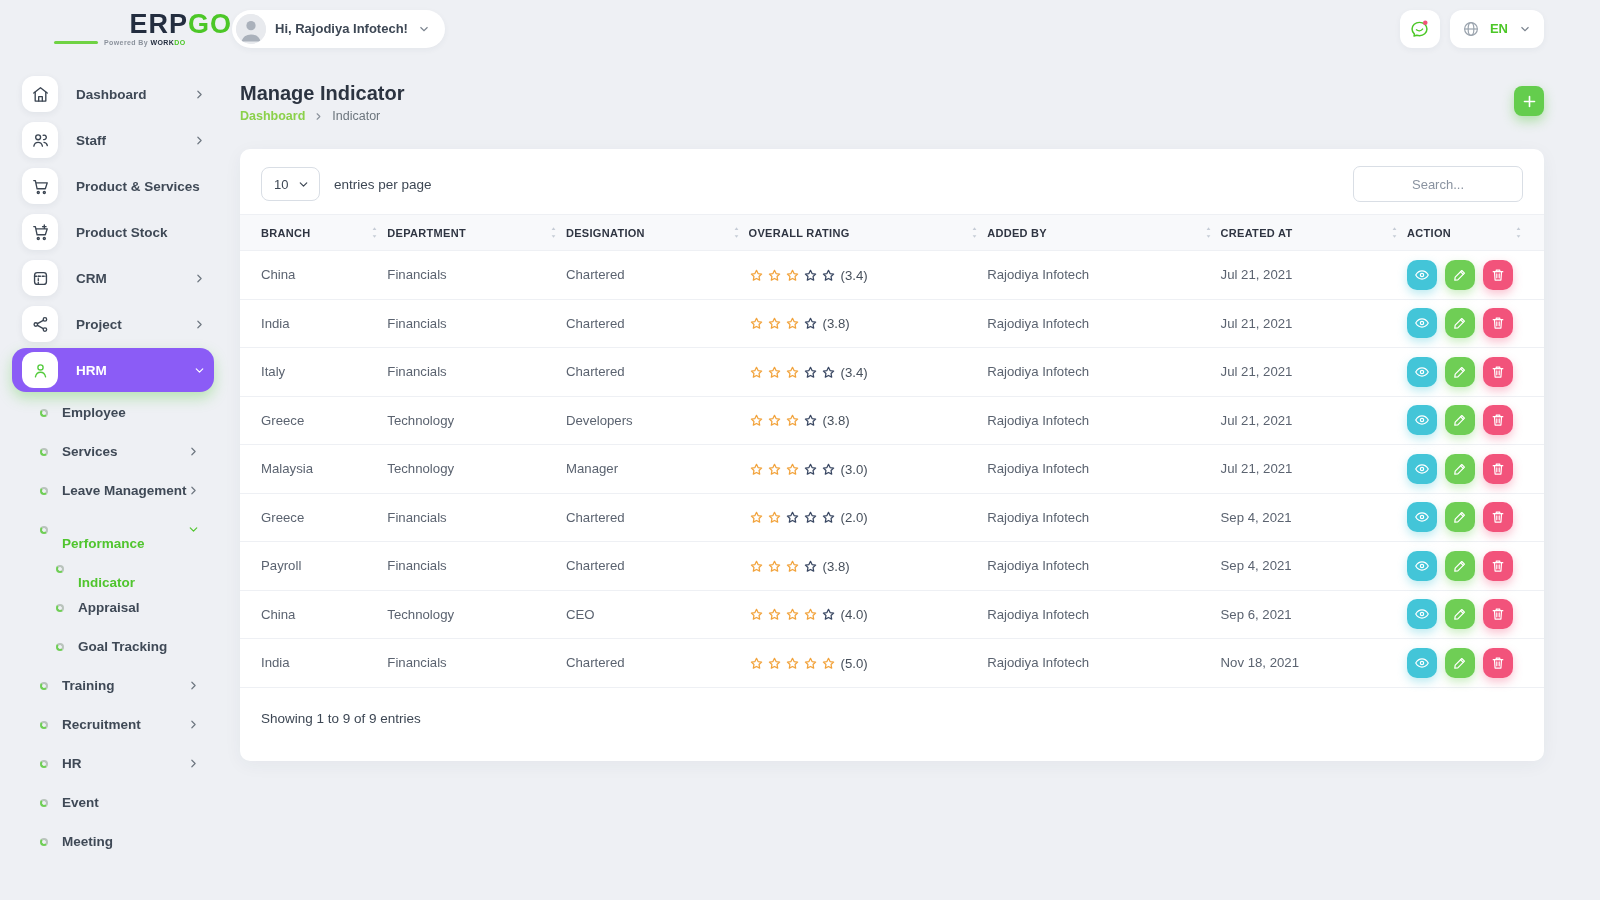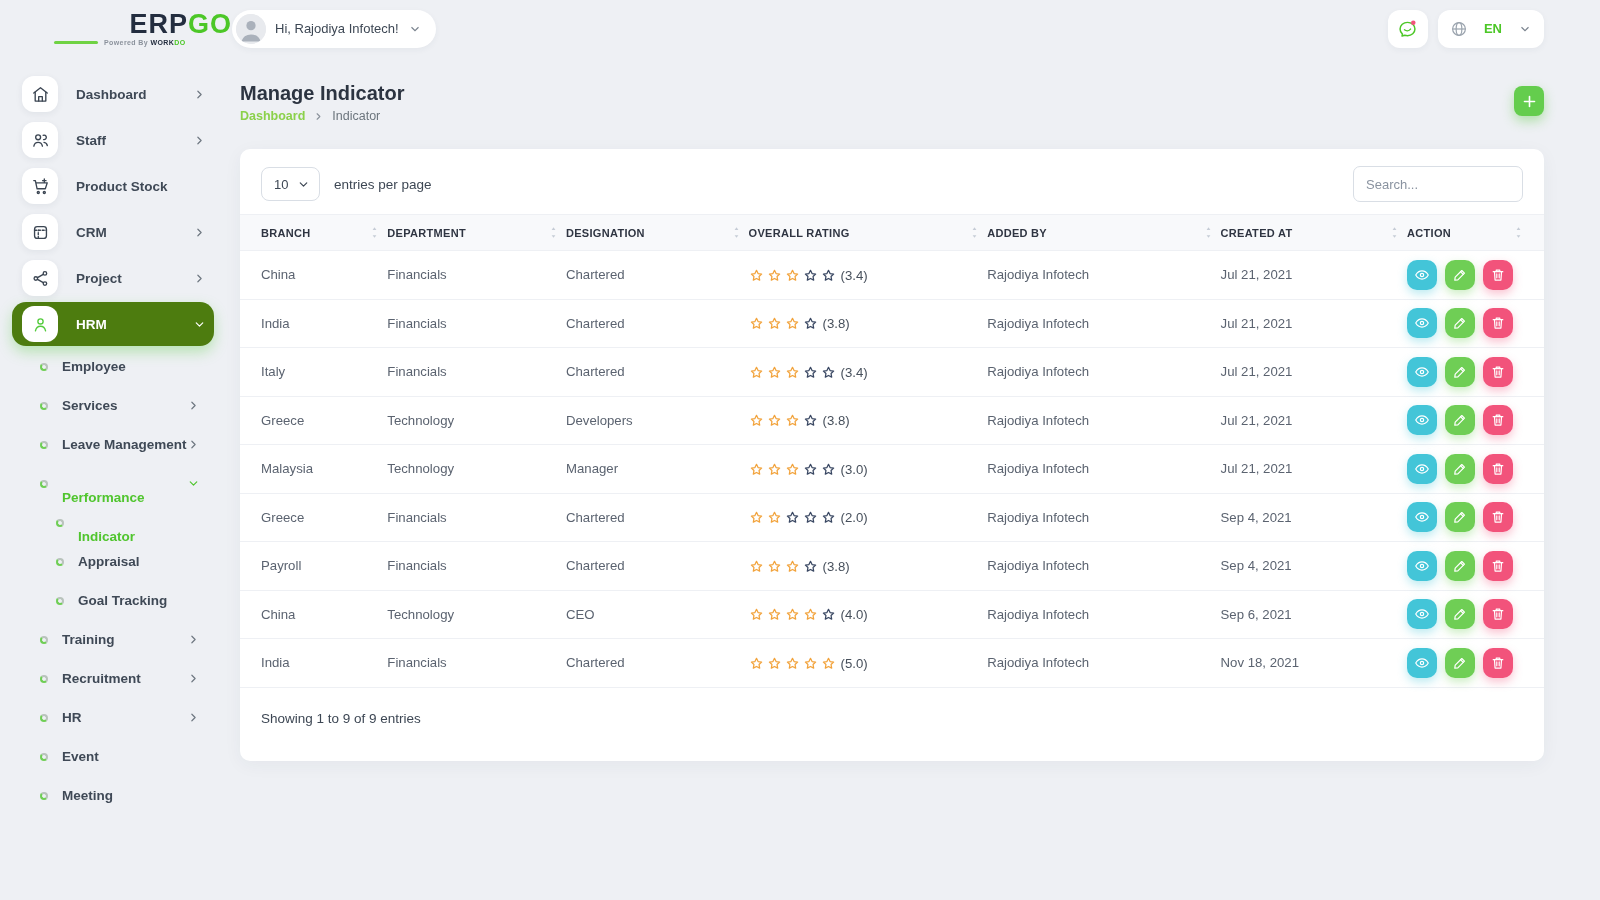--- a/index.html
+++ b/index.html
@@ -14,45 +14,45 @@
   .logo-erp { color:#232d3f; }
   .logo-go { color:#4cc727; }
   .logo-sub { display:flex; align-items:center; gap:6px; margin-top:2px; }
   .logo-bar { width:44px; height:3px; border-radius:2px; background:#6fd243; }
   .logo-powered { font-size:7px; letter-spacing:.4px; color:#8b929c; font-weight:700; }
   .logo-work { color:#232d3f; } .logo-do { color:#4cc727; }
 
   .user-pill { display:flex; align-items:center; gap:9px; background:#fff; border-radius:20px;
     height:38px; padding:4px 14px 4px 4px; box-shadow:0 2px 6px rgba(40,50,70,.05); cursor:pointer; }
   .avatar { width:30px; height:30px; border-radius:50%; overflow:hidden; background:#e8eaee; }
-  .user-name { font-size:13px; font-weight:400; color:#3d4754; }
+  .user-name { font-size:13px; font-weight:700; color:#3d4754; }
   .chev-sm svg { width:14px; height:14px; stroke:#7a838e; stroke-width:2; fill:none; }
 
   .topbar-right { margin-left:auto; margin-right:56px; display:flex; align-items:center; gap:10px; }
   .icon-pill { background:#fff; border-radius:12px; height:38px; display:flex; align-items:center;
     justify-content:center; box-shadow:0 2px 6px rgba(40,50,70,.05); cursor:pointer; }
   .chat-pill { width:40px; }
-  .lang-pill { padding:0 12px; gap:16px; }
+  .lang-pill { padding:0 12px; gap:10px; }
   .lang-label { font-size:13px; font-weight:700; color:#4cc727; }
 
   
   .main-wrap { display:flex;gap:8px; }
   .sidebar { width:232px; flex-shrink:0; padding:14px 18px 0 12px; }
   .content { flex:1; padding:0 56px 0 0; }
 
   
   .nav-main { display:flex; align-items:center; height:46px; padding:0 8px 0 10px; cursor:pointer; border-radius:14px; }
   .nav-iconbox { width:36px; height:36px; background:#fff; border-radius:12px; display:flex;
     align-items:center; justify-content:center; box-shadow:0 2px 7px rgba(40,50,70,.07); flex-shrink:0; }
   .nav-iconbox svg { width:19px; height:19px; stroke:#3b4552; stroke-width:1.7; fill:none;
     stroke-linecap:round; stroke-linejoin:round; }
   .nav-label { font-size:13.5px; font-weight:600; color:#3f4956; margin-left:18px; flex:1; }
   .nav-chev svg { width:13px; height:13px; stroke:#6e7781; stroke-width:2.2; fill:none;
     stroke-linecap:round; stroke-linejoin:round; }
-  .nav-main.active { background:#4d7c0f; box-shadow:0 6px 14px rgba(83,203,60,.35); height:44px; margin:1px 0; }
+  .nav-main.active { background:#8b5cf6; box-shadow:0 6px 14px rgba(83,203,60,.35); height:44px; margin:1px 0; }
   .nav-main.active .nav-label, .nav-main.active .nav-chev svg { color:#fff; stroke:#fff; }
   .nav-main.active .nav-iconbox { box-shadow:none; }
   .nav-main.active .nav-iconbox svg { stroke:#53cb3c; }
 
   .nav-sub { display:flex; align-items:center; height:39px; cursor:pointer; }
   .nav-sub.lvl1 { padding-left:28px; padding-right:14px; }
   .nav-sub.lvl2 { padding-left:44px; padding-right:14px; }
   .bullet { width:8px; height:8px; border-radius:50%; border:2px solid #b9c3bc; border-left-color:#6fce55;
     border-bottom-color:#6fce55; flex-shrink:0; }
   .nav-sub .nav-label { font-size:13.5px; font-weight:600; margin-left:14px; }
@@ -74,21 +74,21 @@
   
   .card { background:#fff; border-radius:10px; margin-top:26px; box-shadow:0 4px 18px rgba(40,50,70,.05);
     padding-bottom:4px; }
   .card-controls { display:flex; align-items:center; padding:17px 21px 12px; }
   .select-box { display:flex; align-items:center; justify-content:space-between; width:59px; height:34px;
     padding:0 9px 0 12px; border:1px solid #d9dee5; border-radius:8px; background:#fff; cursor:pointer; }
   .select-val { font-size:13px; color:#3d4754; }
   .select-box svg { width:13px; height:13px; stroke:#3d4754; stroke-width:2.2; fill:none; stroke-linecap:round; stroke-linejoin:round; }
   .entries-label { font-size:13.5px; color:#3d4754; margin-left:14px; }
   .search-input { margin-left:auto; width:170px; height:36px; border:1px solid #d9dee5; border-radius:7px;
-    padding:0 12px; font-size:13px; color:#3d4754; font-family:"Liberation Sans", sans-serif; outline:none; }
+    padding:0 12px; font-size:13px; color:#3d4754; font-family:"Liberation Sans", sans-serif; outline:none;text-align:center; }
   .search-input::placeholder { color:#8a93a0; }
 
   table { width:100%; border-collapse:collapse; }
   thead th { background:#f8f9fb; height:36px; border-top:1px solid #eef0f4; border-bottom:1px solid #eef0f4;
     text-align:left; font-size:11px; font-weight:700; letter-spacing:.3px; color:#2f3542; padding:0 8px 0 0;
     cursor:pointer;margin-left:48px; }
   .th-wrap { display:flex; align-items:center; justify-content:space-between; }
   .sort-ic svg { width:9px; height:15px; fill:#c6ccd6; }
   th:first-child, td:first-child { padding-left:21px; }
   th:last-child, td:last-child { padding-right:21px; }
@@ -202,20 +202,30 @@
               <path d="M9 6l6 6-6 6"></path>
             </svg>
           </span>
         </div>
         <div class="nav-main">
           <span class="nav-iconbox">
             <svg viewBox="0 0 24 24">
               <circle cx="9.2" cy="19.6" r="1.3"></circle>
               <circle cx="16.8" cy="19.6" r="1.3"></circle>
               <path d="M3.5 4.5h2l2.2 10.4h10.4l2.4-7.5H6.4"></path>
+            </svg>
+          </span>
+          <span class="nav-label">Product &amp; Services</span>
+        </div>
+        <div class="nav-main">
+          <span class="nav-iconbox">
+            <svg viewBox="0 0 24 24">
+              <circle cx="9.2" cy="19.6" r="1.3"></circle>
+              <circle cx="16.8" cy="19.6" r="1.3"></circle>
+              <path d="M3.5 4.5h2l2.2 10.4h10.4l2.4-7.5H6.4"></path>
               <path d="M16.8 2.4v4.4M14.6 4.6h4.4"></path>
             </svg>
           </span>
           <span class="nav-label">Product Stock</span>
         </div>
         <div class="nav-main">
           <span class="nav-iconbox">
             <svg viewBox="0 0 24 24">
               <rect x="4.5" y="4.5" width="15" height="15" rx="3.4"></rect>
               <path d="M4.5 9.2h15" stroke-dasharray="2.6 2.2"></path>

